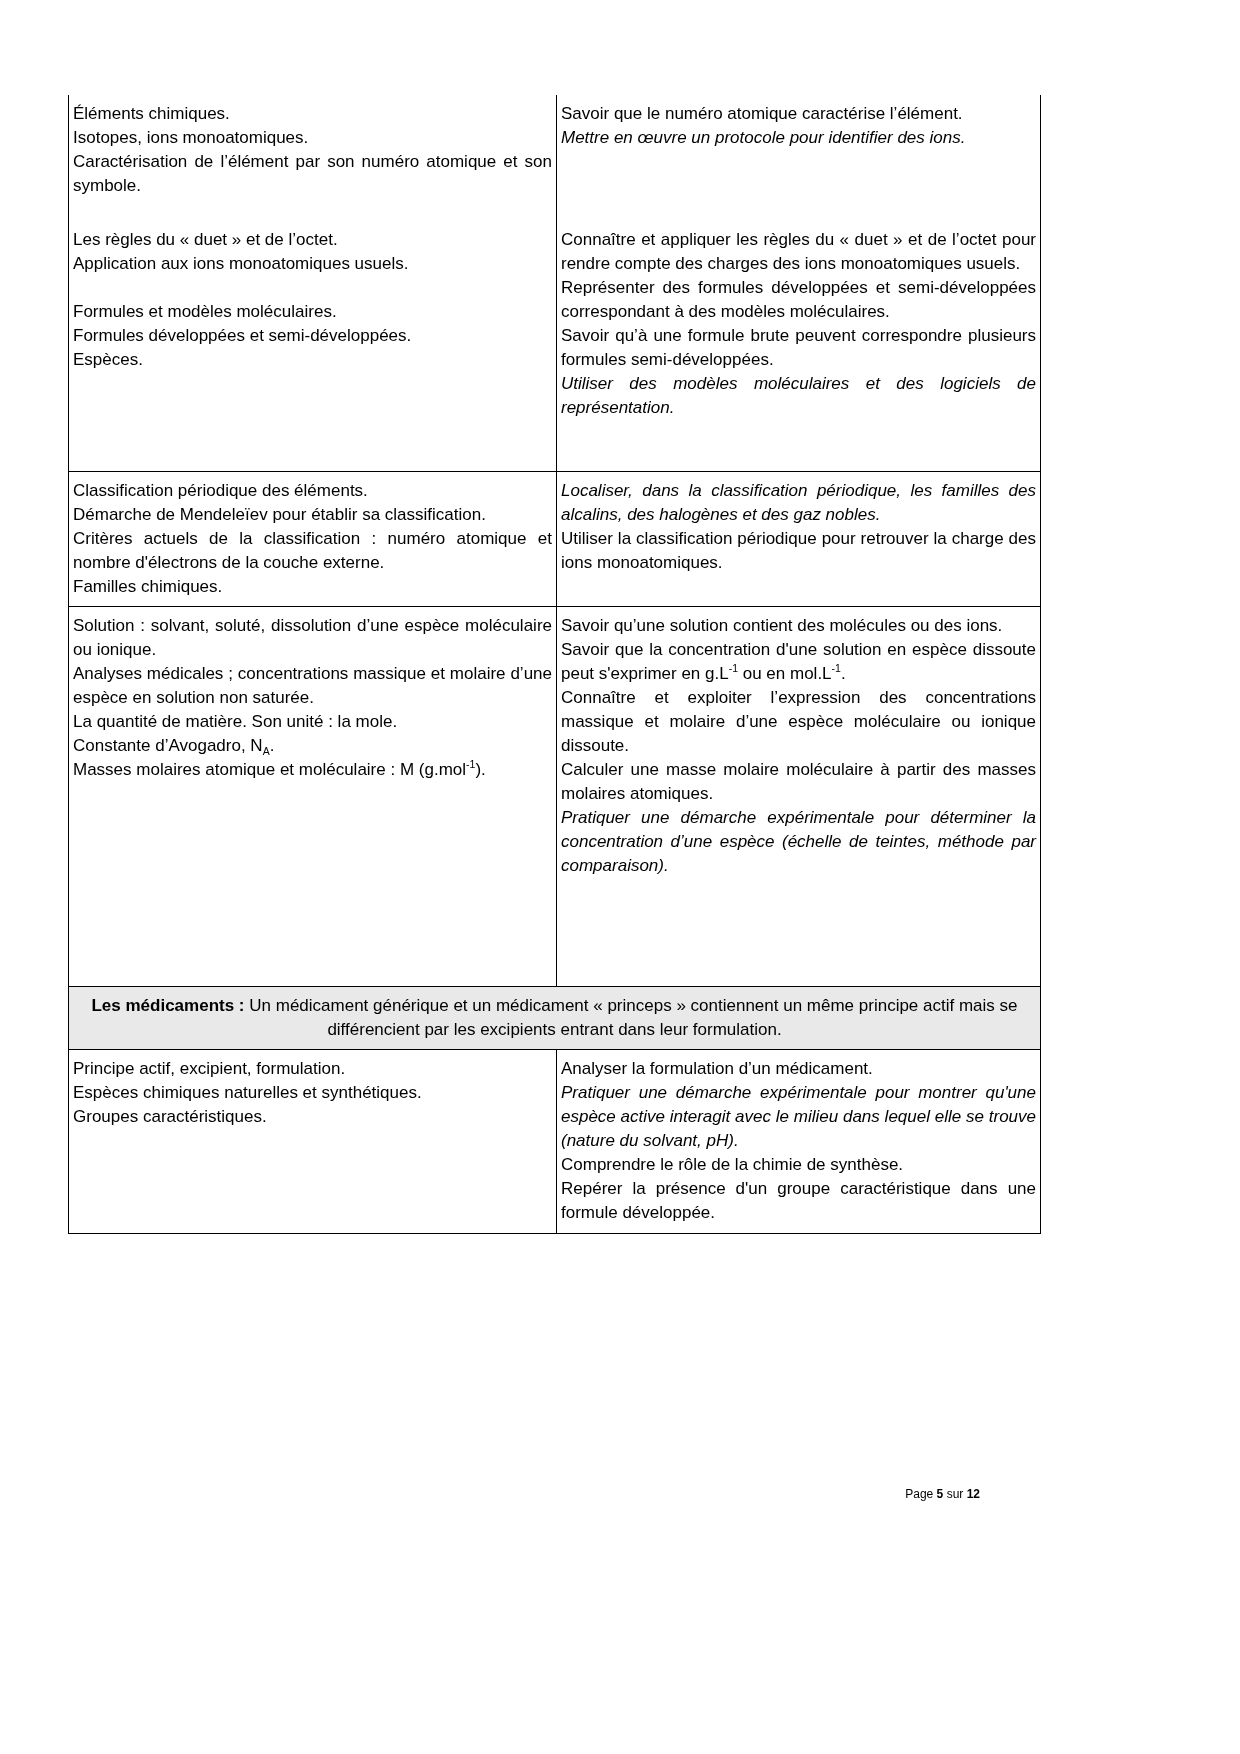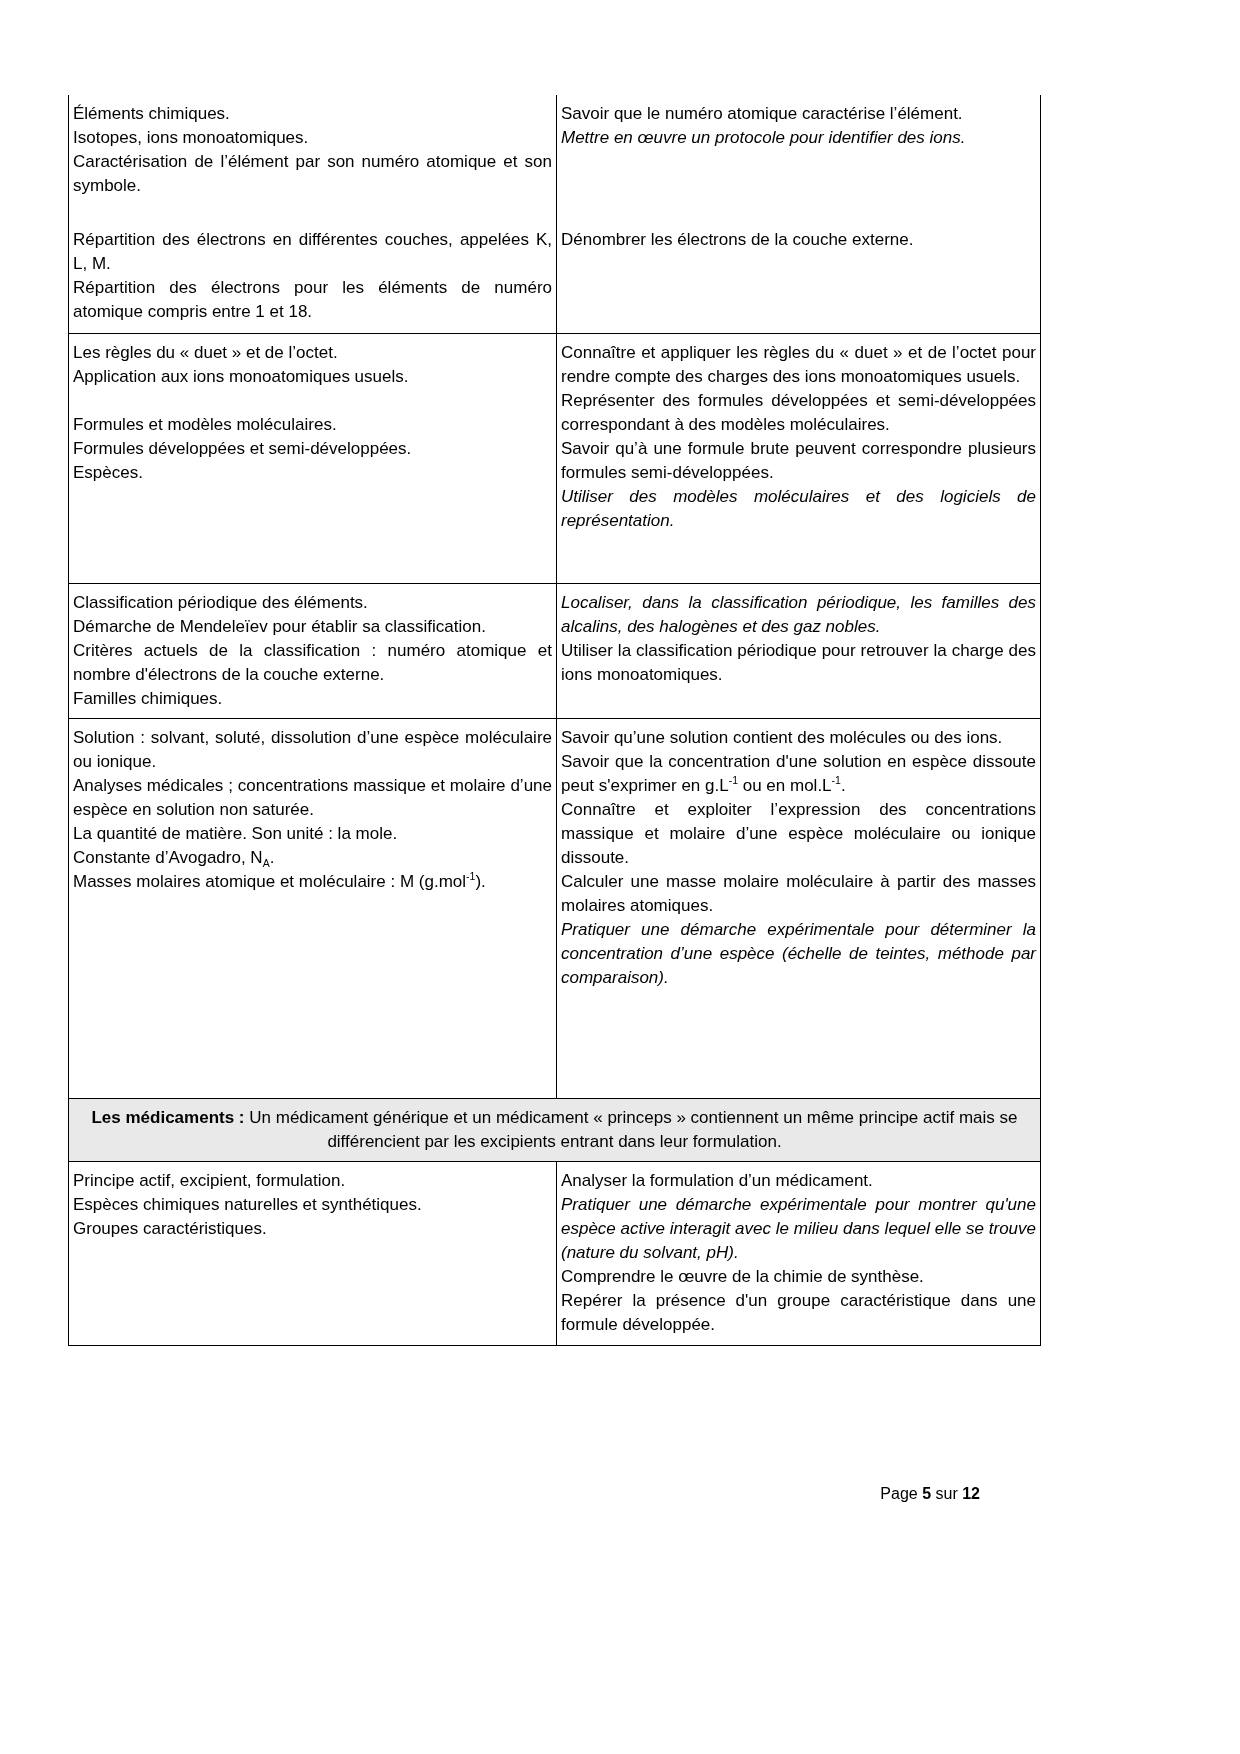--- a/index.html
+++ b/index.html
@@ -34,21 +34,21 @@
   td.banner-cell { background: #e9e9e9; }
   td.banner-cell p { text-align: center; }
   sup.exp { font-size: 10.5px; line-height: 0; vertical-align: super; }
   sub.idx { font-size: 10.5px; line-height: 0; vertical-align: sub; }
   .footer {
     position: absolute;
     left: 68px;
     top: 1482px;
     width: 912px;
     text-align: right;
-    font-size: 16px;
+    font-size: 12px;
   }
 </style>
 </head>
 <body>
 
 <table class="prog">
   <colgroup>
     <col style="width:488px">
     <col style="width:484px">
   </colgroup>
@@ -59,29 +59,20 @@
       <p>Éléments chimiques.</p>
       <p>Isotopes, ions monoatomiques.</p>
       <p>Caractérisation de l’élément par son numéro atomique et son symbole.</p>
     </td>
     <td>
       <p>Savoir que le numéro atomique caractérise l’élément.</p>
       <p class="italic">Mettre en œuvre un protocole pour identifier des ions.</p>
     </td>
   </tr>
 
-  <tr style="height:112px">
-    <td>
-      <p>Répartition des électrons en différentes couches, appelées K, L, M.</p>
-      <p>Répartition des électrons pour les éléments de numéro atomique compris entre 1 et 18.</p>
-    </td>
-    <td>
-      <p>Dénombrer les électrons de la couche externe.</p>
-    </td>
-  </tr>
 
   <tr style="height:250px">
     <td>
       <p>Les règles du « duet » et de l’octet.</p>
       <p>Application aux ions monoatomiques usuels.</p>
       <p class="gap">Formules et modèles moléculaires.</p>
       <p>Formules développées et semi-développées.</p>
       <p>Espèces.</p>
     </td>
     <td>
@@ -130,20 +121,20 @@
 
   <tr style="height:184px">
     <td>
       <p>Principe actif, excipient, formulation.</p>
       <p>Espèces chimiques naturelles et synthétiques.</p>
       <p>Groupes caractéristiques.</p>
     </td>
     <td>
       <p>Analyser la formulation d’un médicament.</p>
       <p class="italic">Pratiquer une démarche expérimentale pour montrer qu'une espèce active interagit avec le milieu dans lequel elle se trouve (nature du solvant, pH).</p>
-      <p>Comprendre le œuvre de la chimie de synthèse.</p>
+      <p>Comprendre le rôle de la chimie de synthèse.</p>
       <p>Repérer la présence d'un groupe caractéristique dans une formule développée.</p>
     </td>
   </tr>
 </tbody>
   </table>
 
 <div class="footer"><span>Page </span><b>5</b><span> sur </span><b>12</b></div>
 
 </body></html>

